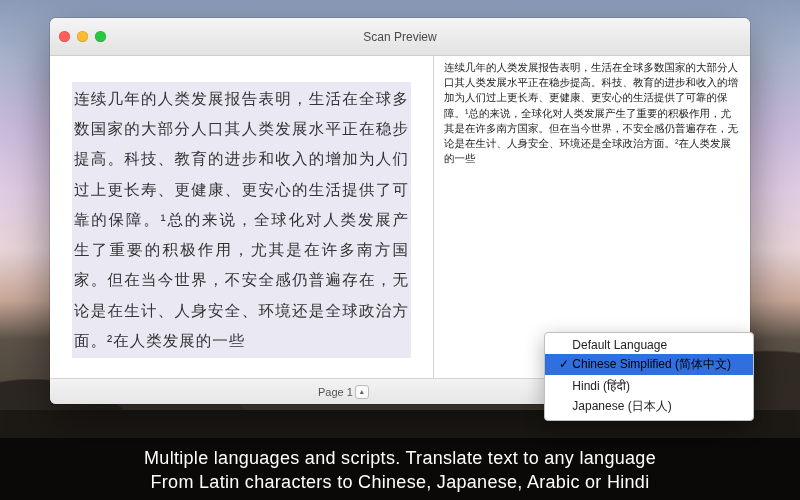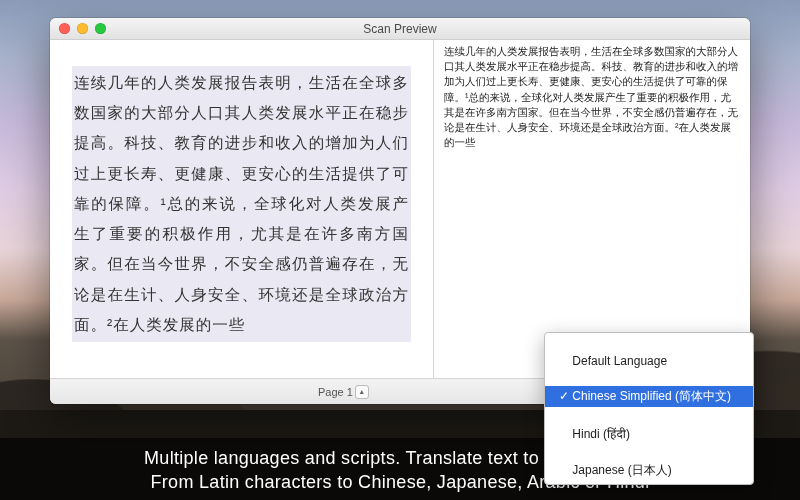--- a/index.html
+++ b/index.html
@@ -21,21 +21,21 @@
     }
     .ground {position:absolute; left:0; right:0; bottom:0; height:90px; background:#1d1a15;}
     
     .window {
       position:absolute; left:50px; top:18px; width:700px; height:386px;
       background:#ececec; border-radius:6px;
       box-shadow:0 18px 46px rgba(0,0,0,.45),0 0 0 1px rgba(0,0,0,.12);
       display:flex; flex-direction:column; overflow:hidden;
     }
     .titlebar {
-      height:22px; background:linear-gradient(#f5f5f5,#e2e2e2);
+      height:38px; background:linear-gradient(#f5f5f5,#e2e2e2);
       border-bottom:1px solid #cfcfcf; display:flex; align-items:center;
       position:relative;
     }
     .traffic {display:flex; gap:7px; padding-left:9px;}
     .dot {width:11px;height:11px;border-radius:50%; box-shadow:inset 0 0 0 .5px rgba(0,0,0,.2);}
     .red{background:#ff5f57}.yellow{background:#febc2e}.green{background:#28c840}
     .title {position:absolute; left:0; right:0; text-align:center; font-size:12px; color:#4a4a4a;}
     .content {flex:1; display:flex; background:#fff;}
     .leftpane {
       flex:0 0 384px; border-right:1px solid #d5d5d5; padding:26px 22px 12px 22px;
@@ -59,22 +59,22 @@
     .pageblock{margin-right:auto; margin-left:260px; display:flex; align-items:center; gap:2px;}
     .pagelbl{font-size:11px;color:#555;}
     .stepbtn{width:14px;height:14px;border:1px solid #bbb;background:#fafafa;border-radius:3px;display:flex;align-items:center;justify-content:center;font-size:8px;color:#666;}
     .toolico{font-size:14px;color:#444;padding:0 2px;cursor:default;}
     .menu {
       position:absolute; right:46px; top:332px; width:210px;
       background:#fff; border:1px solid #bfbfbf; border-radius:4px;
       box-shadow:0 6px 20px rgba(0,0,0,.3);
       font-size:12px; color:#222; padding:3px 0; z-index:50;
     }
-    .menuitem{padding:2px 14px; white-space:nowrap;margin-top:16px;}
-    .menuitem.sel{background:#2f6fe0;color:#ffffff;}
+    .menuitem{padding:2px 14px; white-space:nowrap;}
+    .menuitem.sel{background:#2f6fe0;color:#000000;}
     .menuitem .check{display:inline-block;width:10px;}
     .caption {
       position:absolute; left:0; right:0; bottom:0; height:62px;
       background:rgba(0,0,0,.62); color:#fff; text-align:center;
       font-size:18px; font-weight:300; padding-top:8px; line-height:1.35;
       letter-spacing:.3px;
     }
   </style>
 </head>
 <body>

